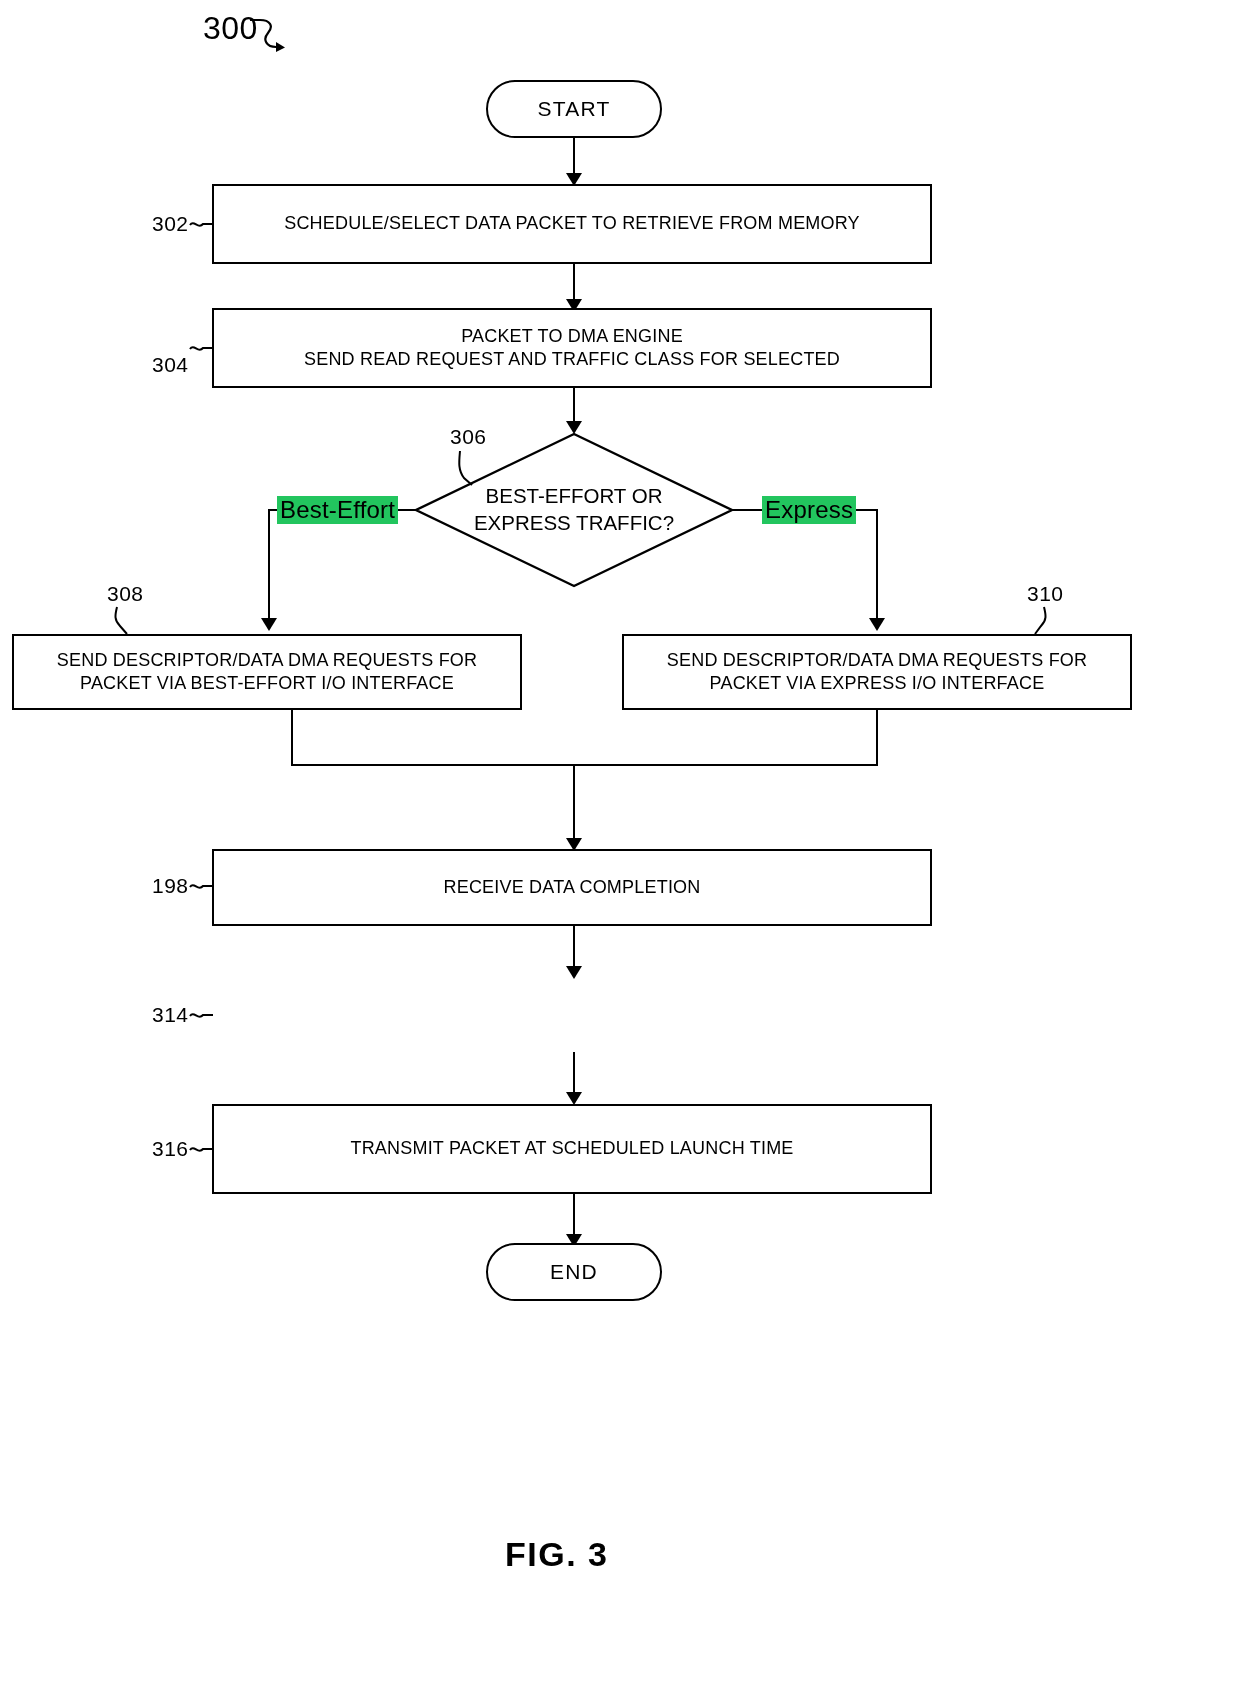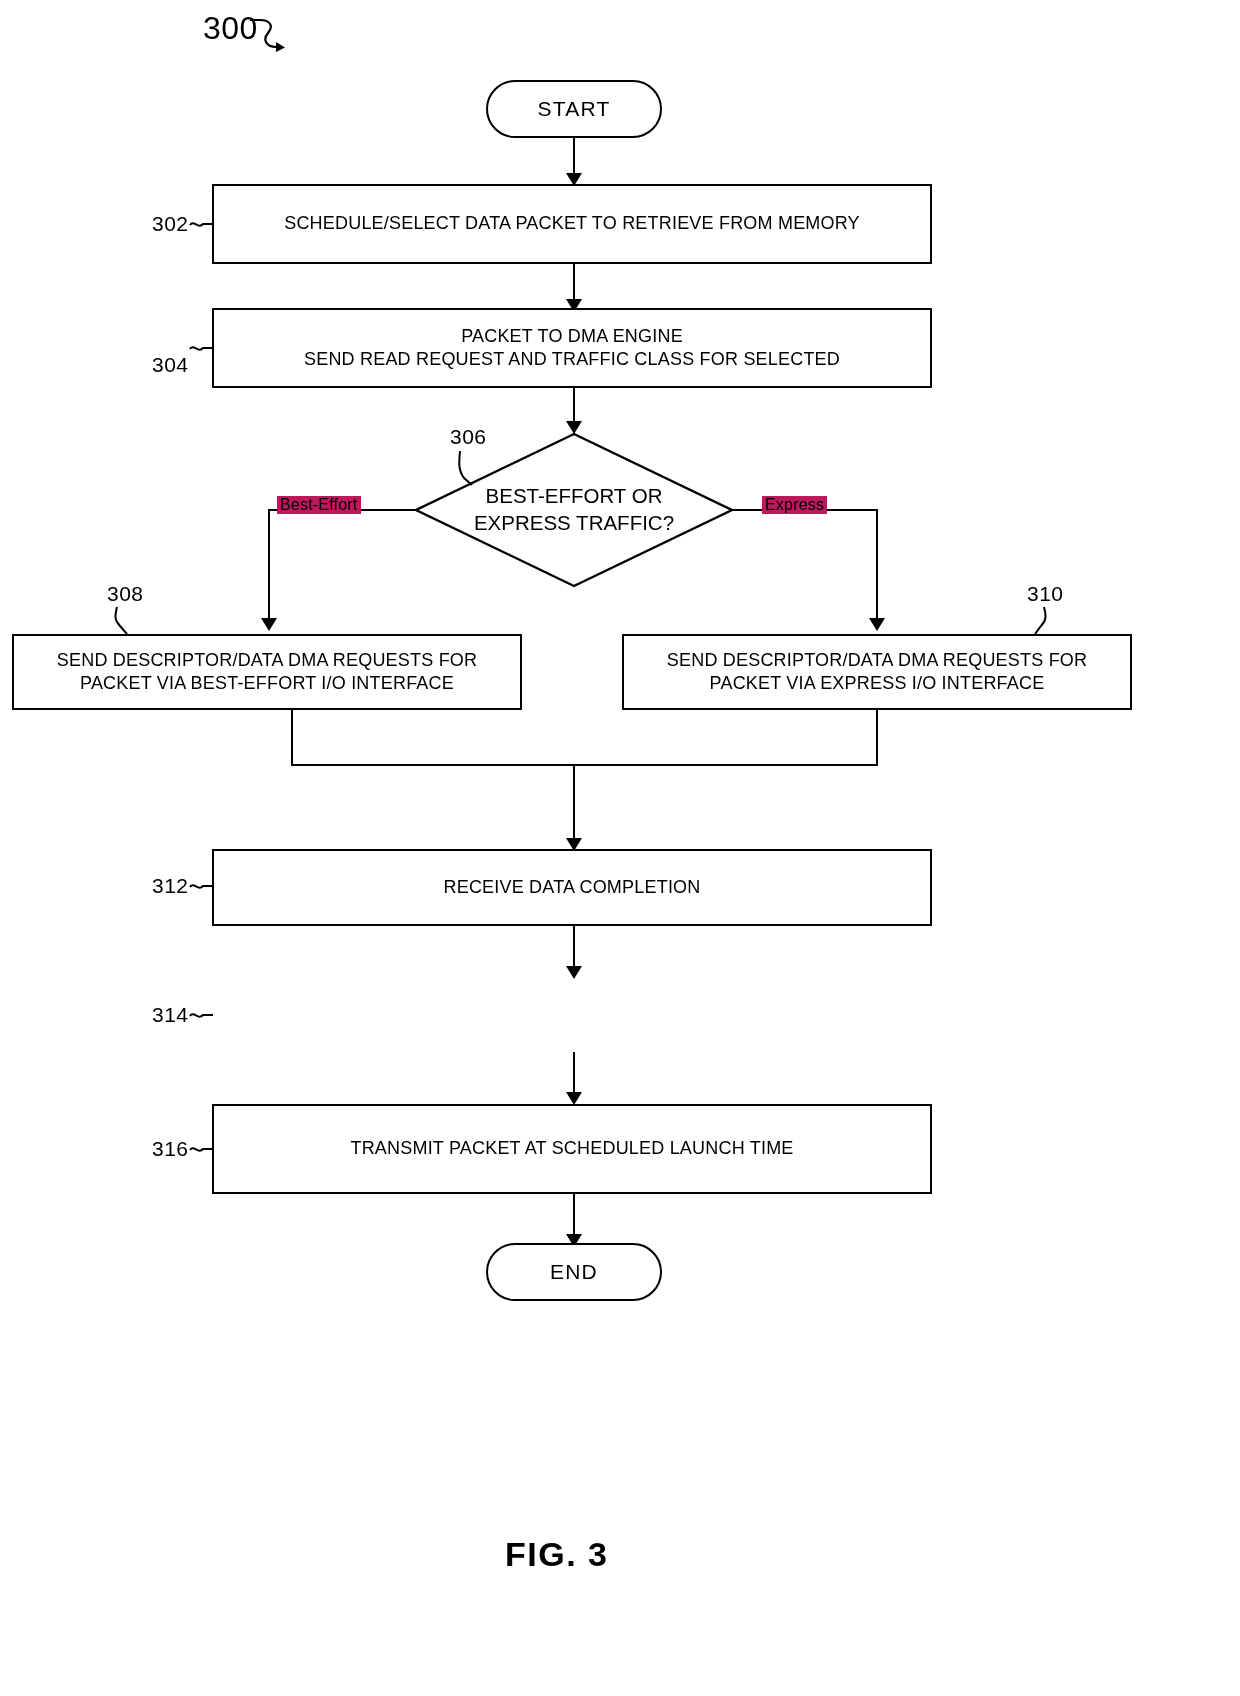--- a/index.html
+++ b/index.html
@@ -86,22 +86,22 @@
     font-size: 21px;
     letter-spacing: 0.5px;
     white-space: nowrap;
   }
   .leader {
     position: absolute;
     overflow: visible;
   }
   .branch-label {
     position: absolute;
-    font-size: 16px;
-    background: #be185d;
+    font-size: 24px;
+    background: #22c55e;
     padding: 0 3px;
     white-space: nowrap;
     letter-spacing: 0.2px;
   }
   .fig-caption {
     position: absolute;
     font-size: 34px;
     font-weight: bold;
     letter-spacing: 1.5px;
     white-space: nowrap;
@@ -203,21 +203,21 @@
 
   <div class="edge v-line" style="left:291px; top:710px; height:56px;"></div>
   <div class="edge v-line" style="left:876px; top:710px; height:56px;"></div>
   <div class="edge h-line" style="left:291px; top:764px; width:587px;"></div>
   <div class="edge v-line" style="left:573px; top:764px; height:78px;"></div>
   <div class="arrow-down" style="left:566px; top:838px;"></div>
 
   <div class="node process" style="left:212px; top:849px; width:720px; height:77px;">
     <span>RECEIVE DATA COMPLETION</span>
   </div>
-  <div class="ref" style="left:152px; top:874px;">312</div>
+  <div class="ref" style="left:152px; top:874px;">198</div>
   <svg class="leader" style="left:189px; top:874px;" width="26" height="22" viewBox="0 0 26 22">
     <path d="M1,13 C5,7 9,18 14,12 L24,12" fill="none" stroke="#000" stroke-width="2"></path>
   </svg>
 
   <div class="edge v-line" style="left:573px; top:926px; height:44px;"></div>
   <div class="arrow-down" style="left:566px; top:966px;"></div>
 
   <div class="ref" style="left:152px; top:1003px;">314</div>
   <svg class="leader" style="left:189px; top:1003px;" width="26" height="22" viewBox="0 0 26 22">
     <path d="M1,13 C5,7 9,18 14,12 L24,12" fill="none" stroke="#000" stroke-width="2"></path>

